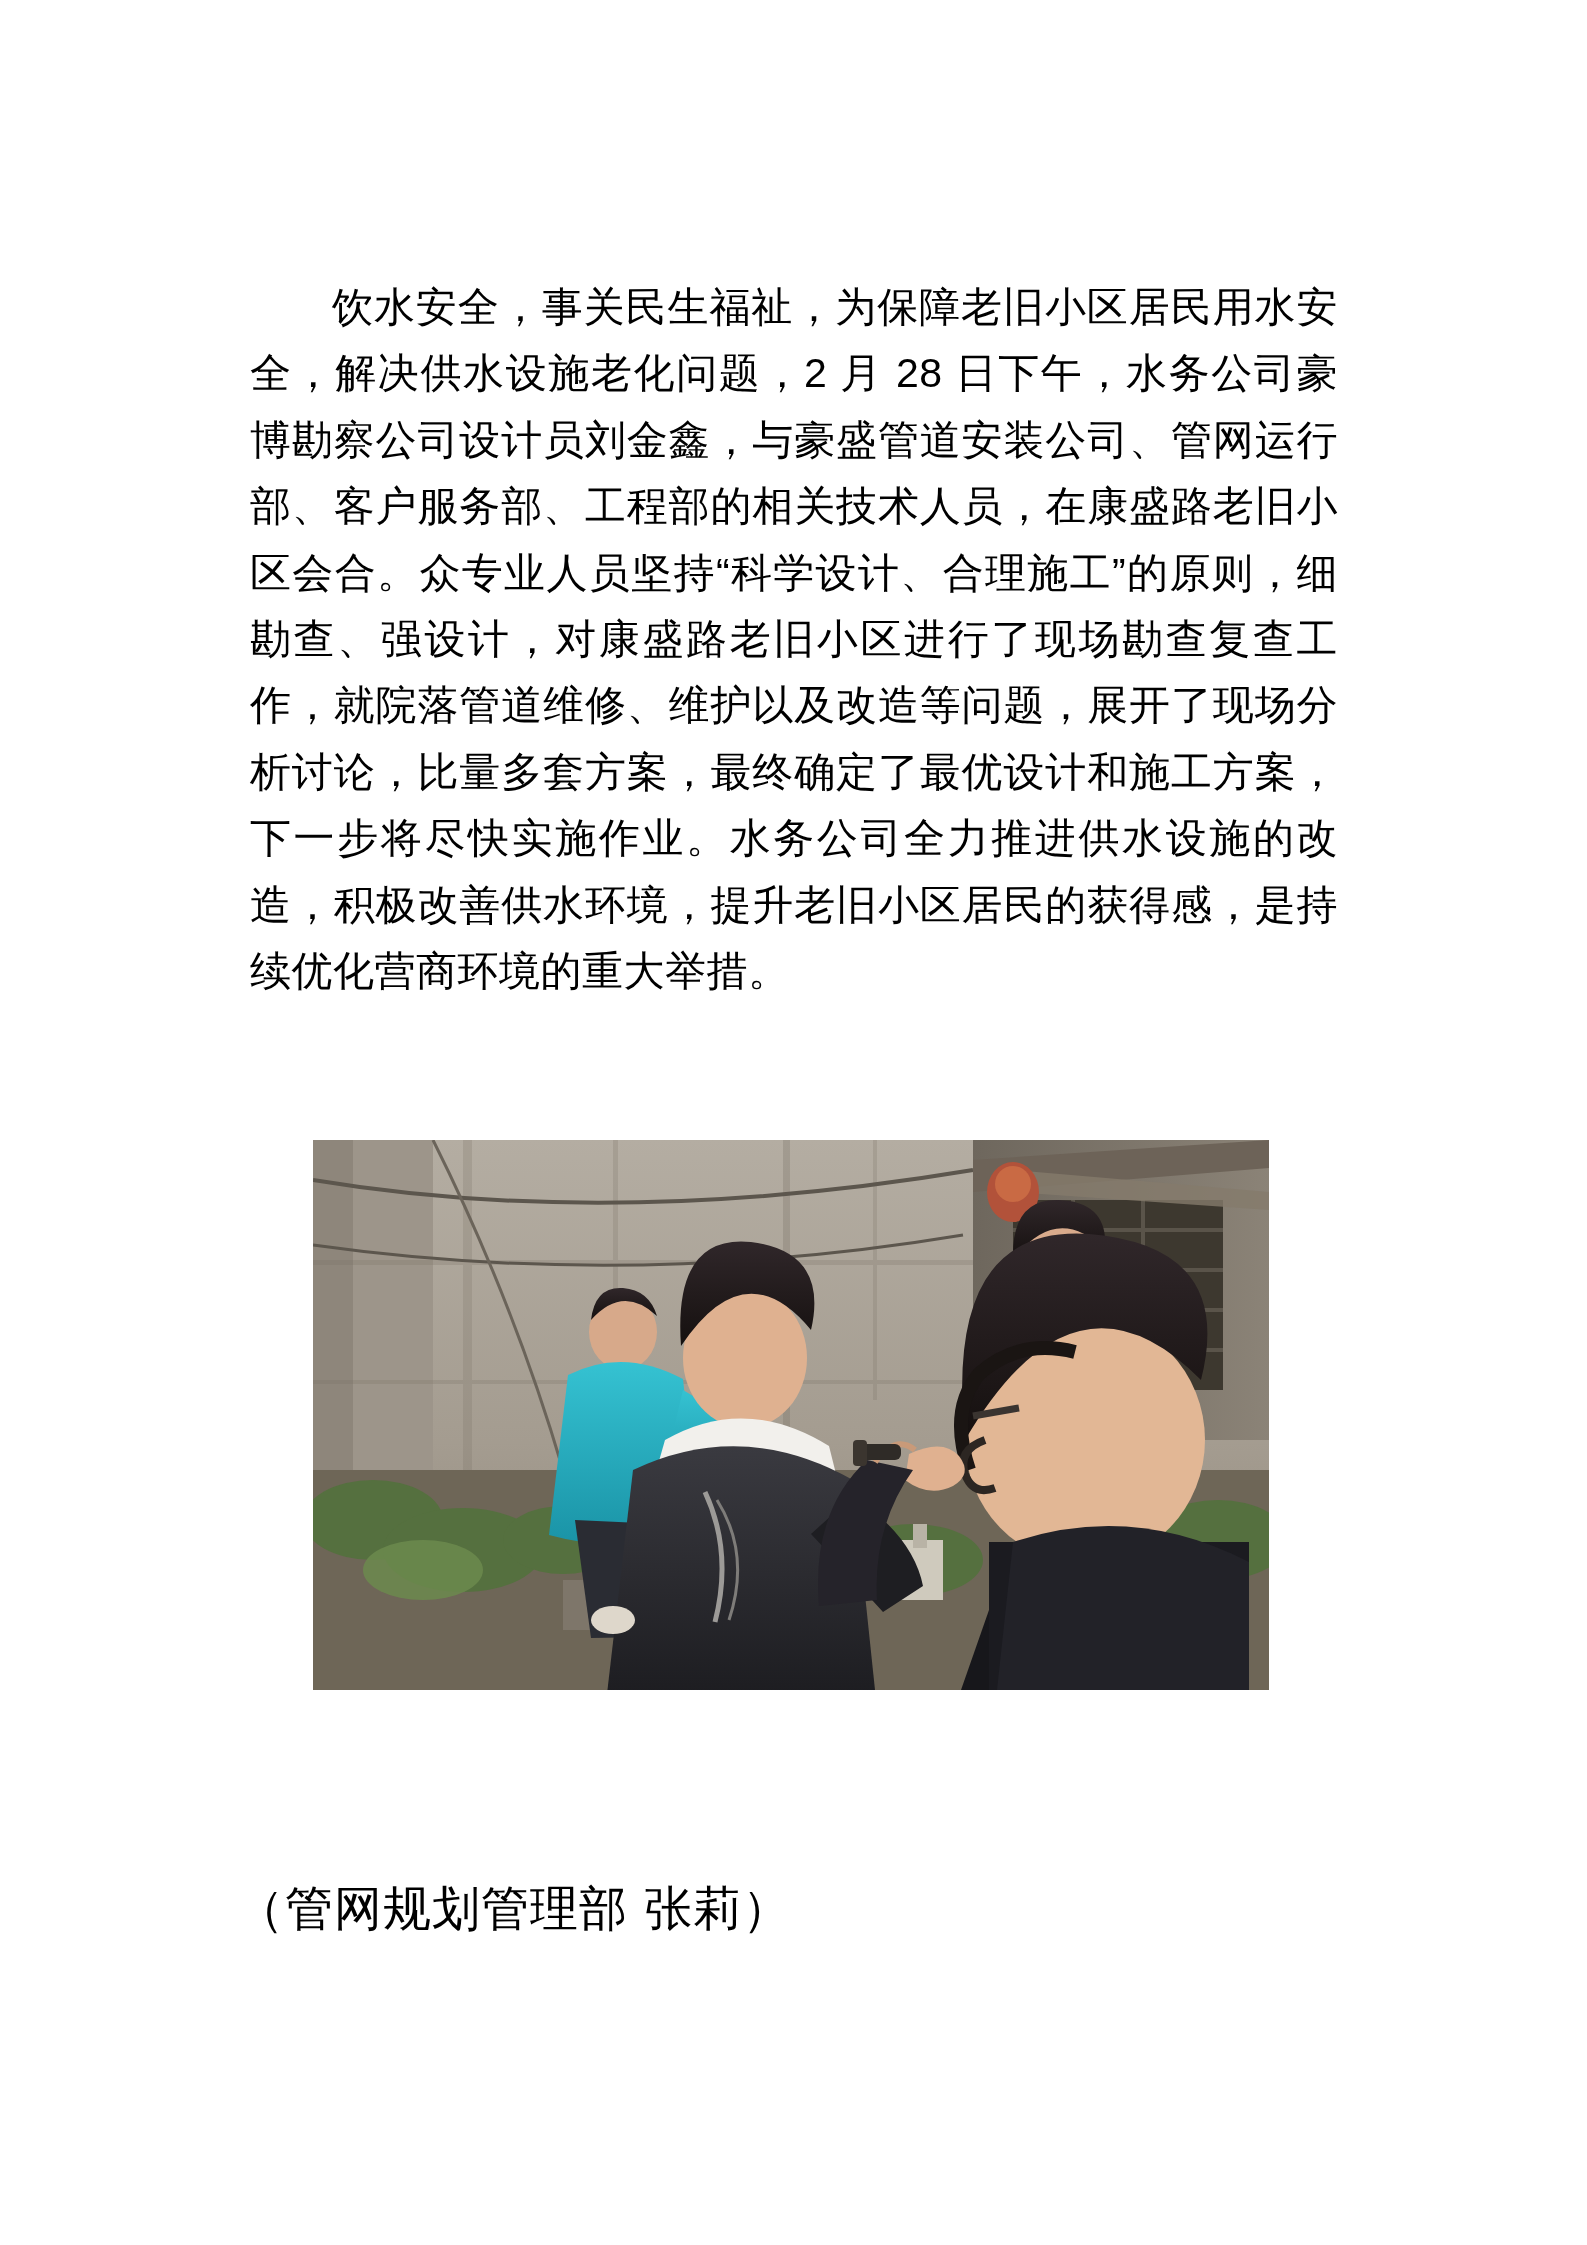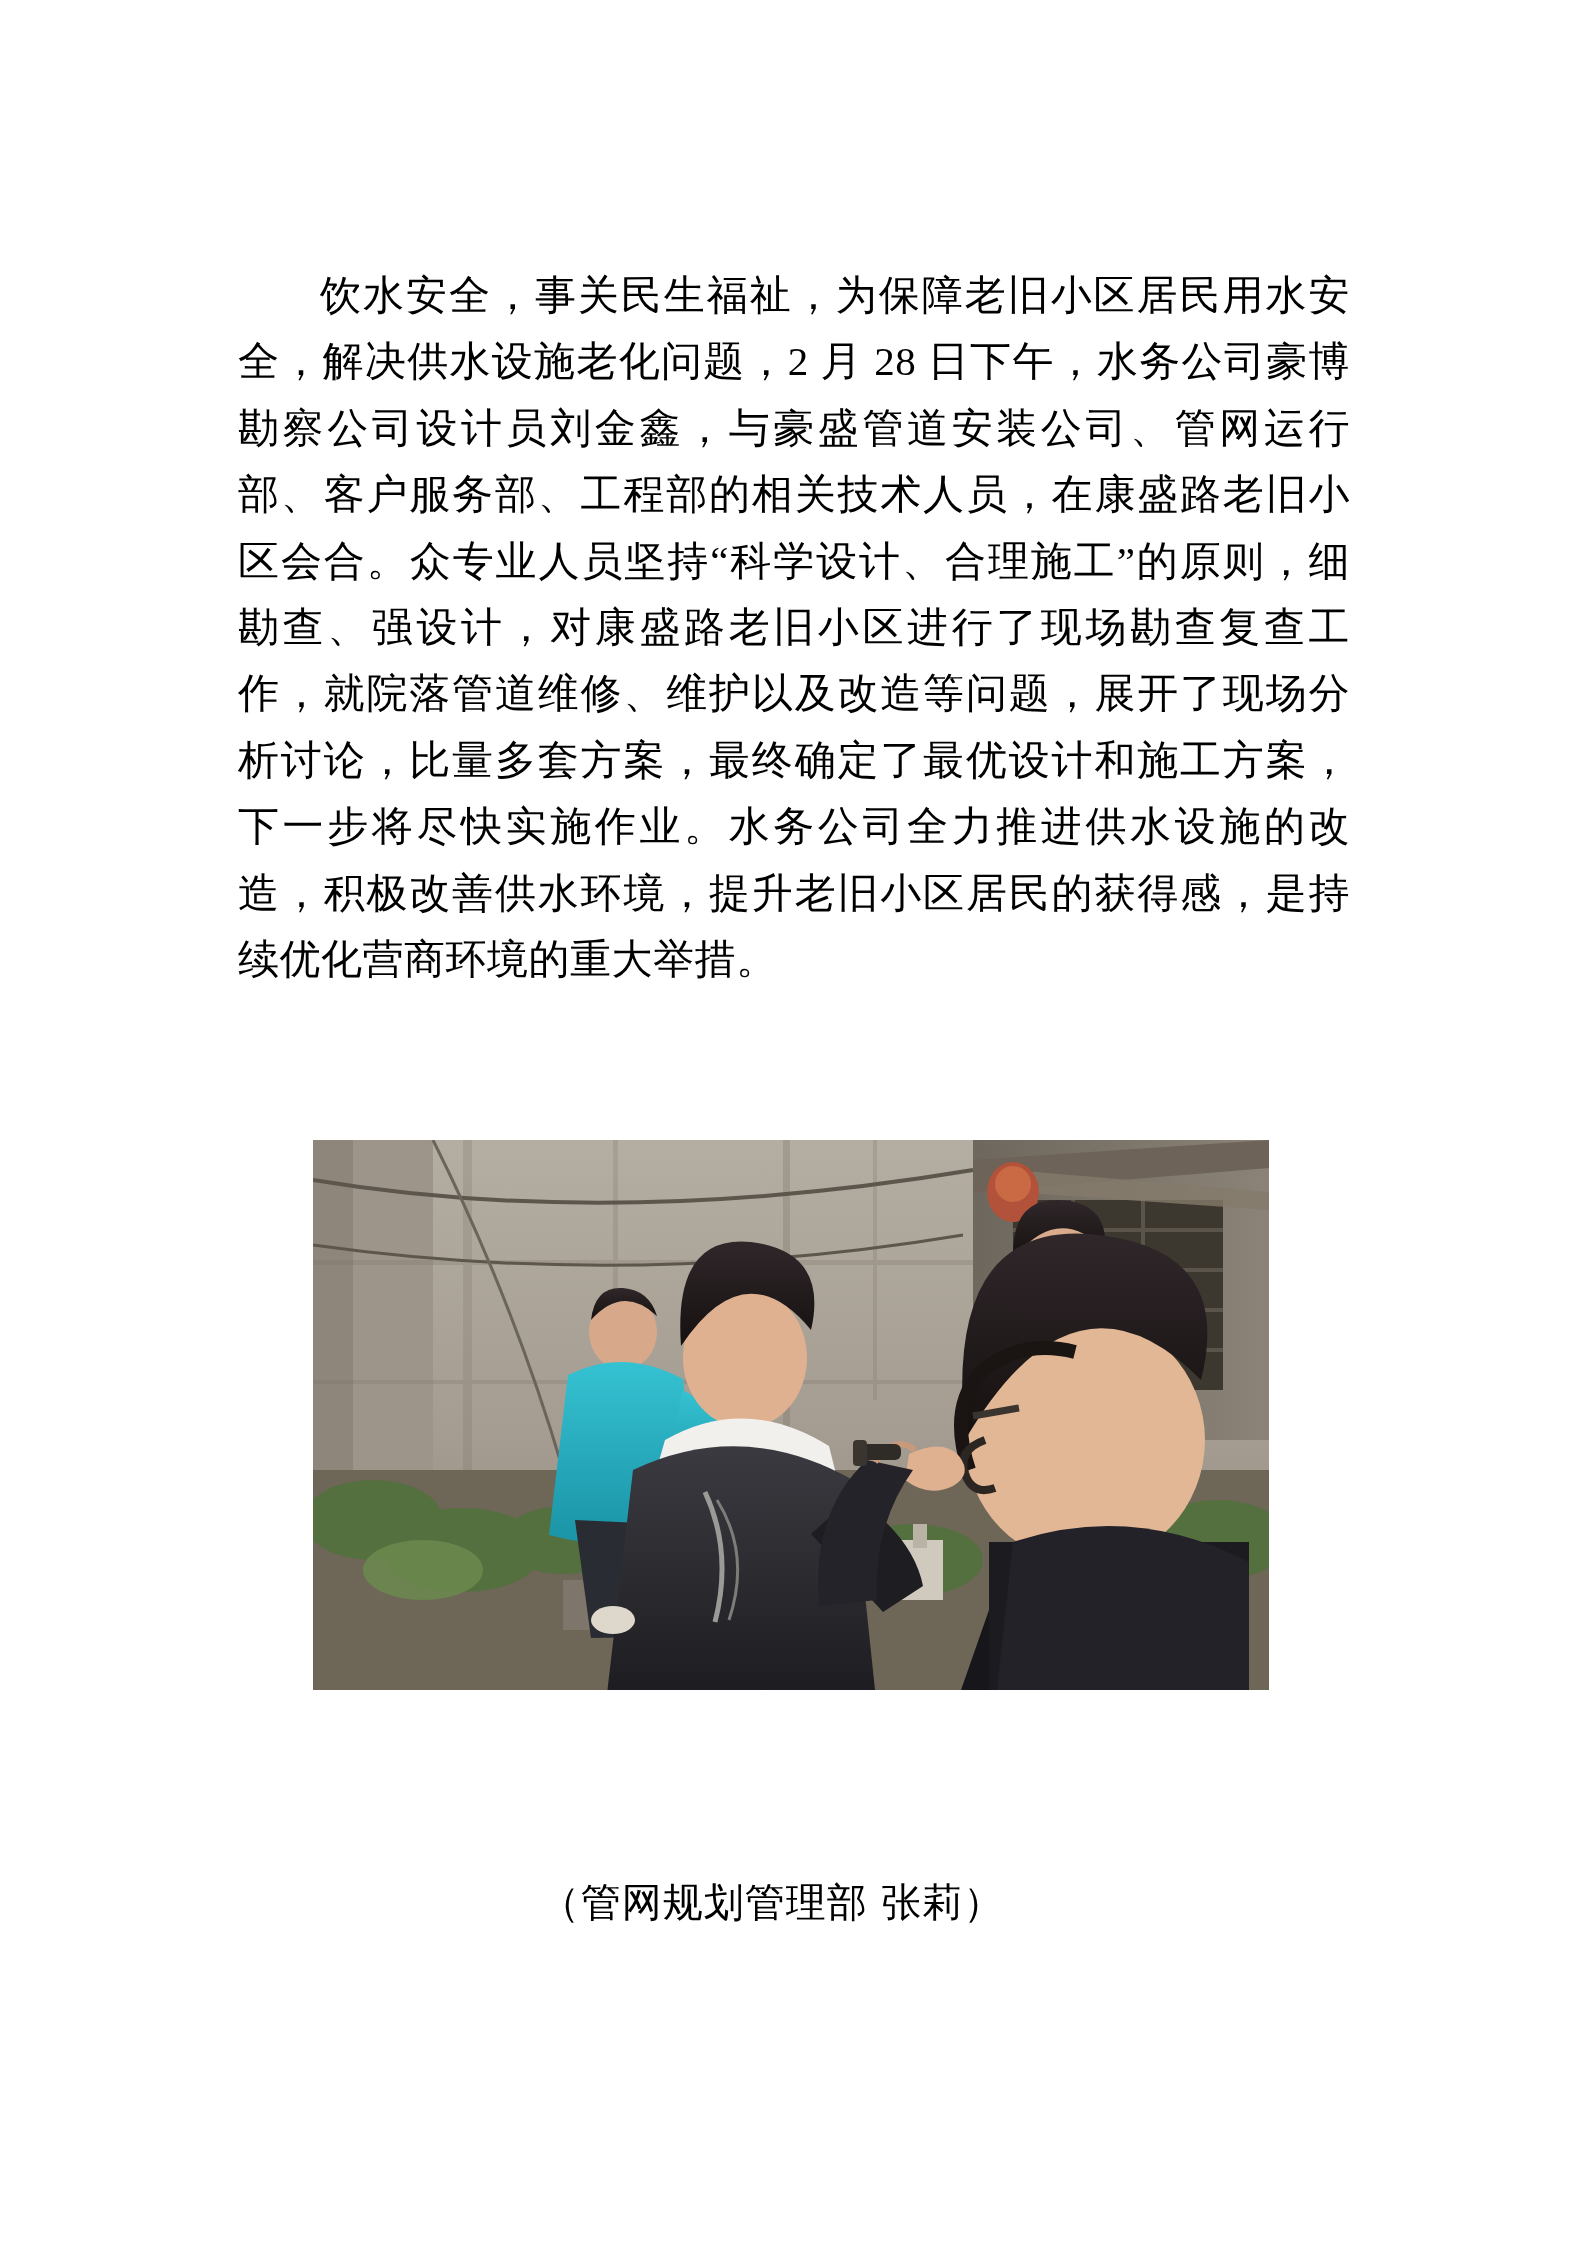--- a/index.html
+++ b/index.html
@@ -28,46 +28,46 @@
     top: 262px;
     width: 1112px;
   }
   .body-text {
     font-size: 41px;
     line-height: 1.62;
     text-align: justify;
     text-justify: inter-ideograph;
     text-indent: 2em;
     letter-spacing: 0.5px;
-    font-family: Liberation Serif, serif;
-    margin: 0;
+    font-family: Liberation Sans, sans-serif;
+    margin: 12px;
   }
   .figure {
     position: absolute;
     left: 313px;
     top: 1140px;
     width: 956px;
     height: 550px;
     overflow: hidden;
     background: #9a9486;
   }
   .figure svg {
     display: block;
     width: 956px;
     height: 550px;
   }
   .signature {
     position: absolute;
-    left: 255px;
+    left: 236px;
     top: 1872px;
     width: 1112px;
-    text-align: center;
+    text-align: left;
     padding-right: 78px;
     box-sizing: border-box;
-    font-size: 40px;
+    font-size: 48px;
     line-height: 1.5;
     font-family: "DejaVu Serif", "Liberation Serif", serif;
     letter-spacing: 1px;
   }
 </style>
 </head>
 <body>
 
 <div class="page">
 

